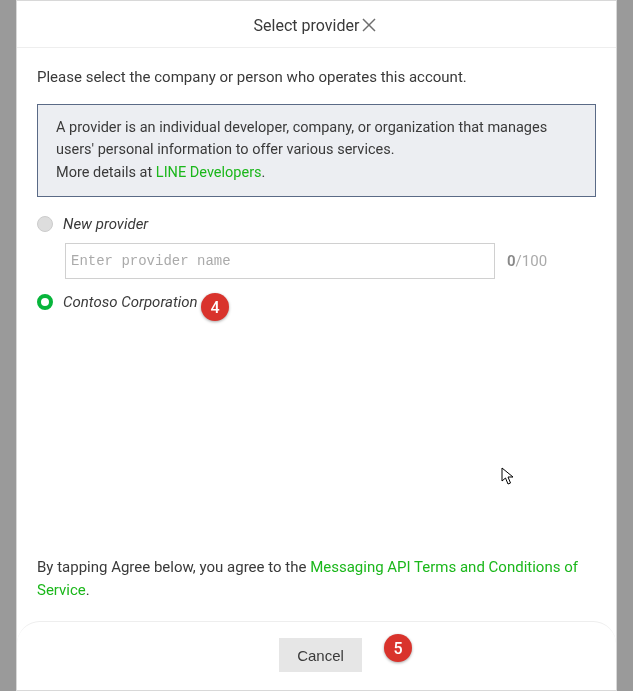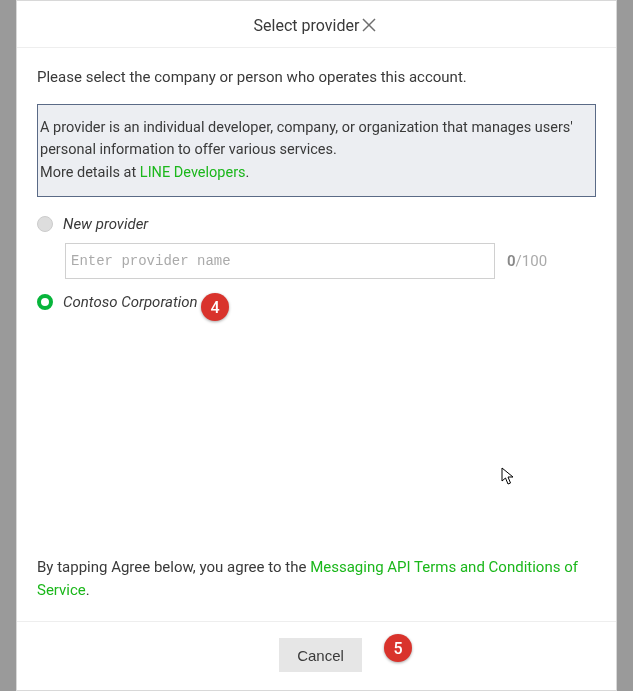--- a/index.html
+++ b/index.html
@@ -52,21 +52,21 @@
       position: relative;
     }
     .instruction {
       font-size: 15px;
       color: #3a3a3a;
       margin-bottom: 18px;
     }
     .info-box {
       border: 1px solid #5a6a86;
       background: #eceef2;
-      padding: 12px 2px;
+      padding: 12px 18px;
       font-size: 14.5px;
       line-height: 1.55;
       color: #3a3a3a;
       margin-bottom: 18px;
     }
     .info-box .link {
       color: #1bb71b;
       cursor: pointer;
     }
     .radio-row {
@@ -127,20 +127,21 @@
       color: #3a3a3a;
       margin-bottom: 20px;
     }
     .agree-text .link { color: #1bb71b; cursor: pointer; }
     .modal-footer {
       border-top: 1px solid #eee;
       padding: 16px 0 18px 8px;
       display: flex;
       justify-content: center;
       gap: 10px;
+      border-radius: 23px;
     }
     .btn {
       height: 34px;
       padding: 0 18px;
       font-size: 15px;
       border: none;
       cursor: pointer;
       display: inline-flex;
       align-items: center;
       justify-content: center;

